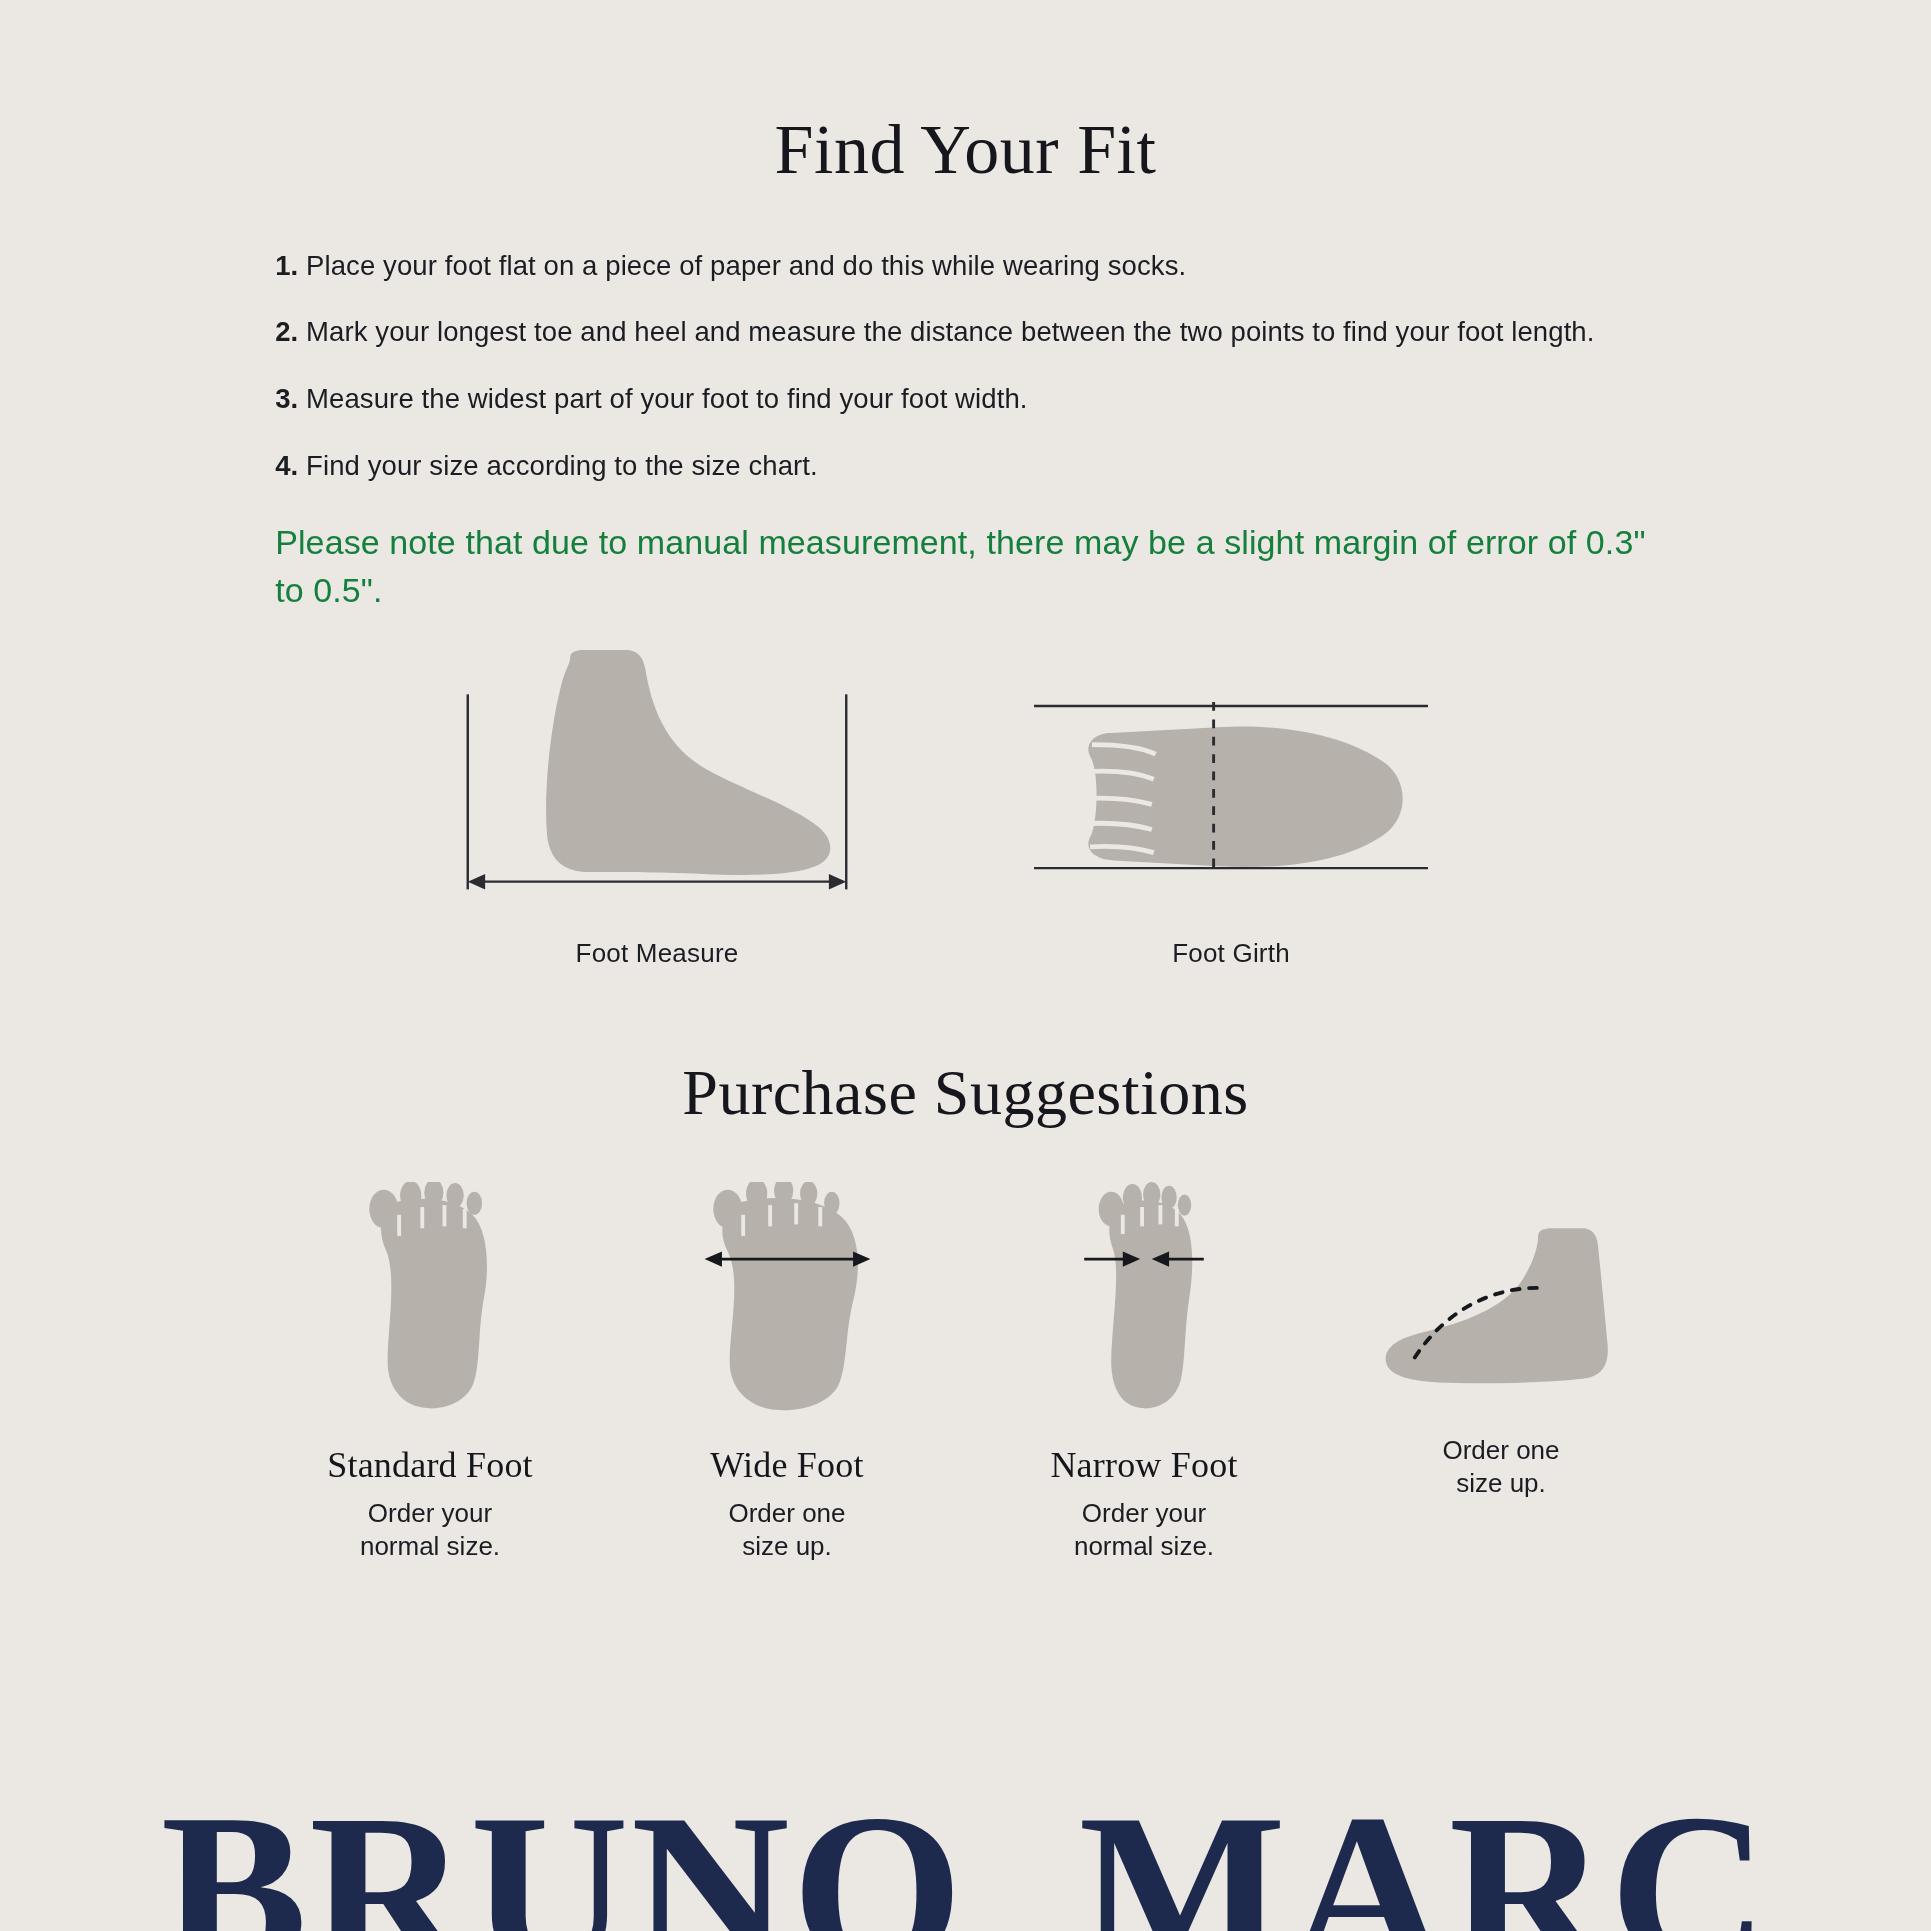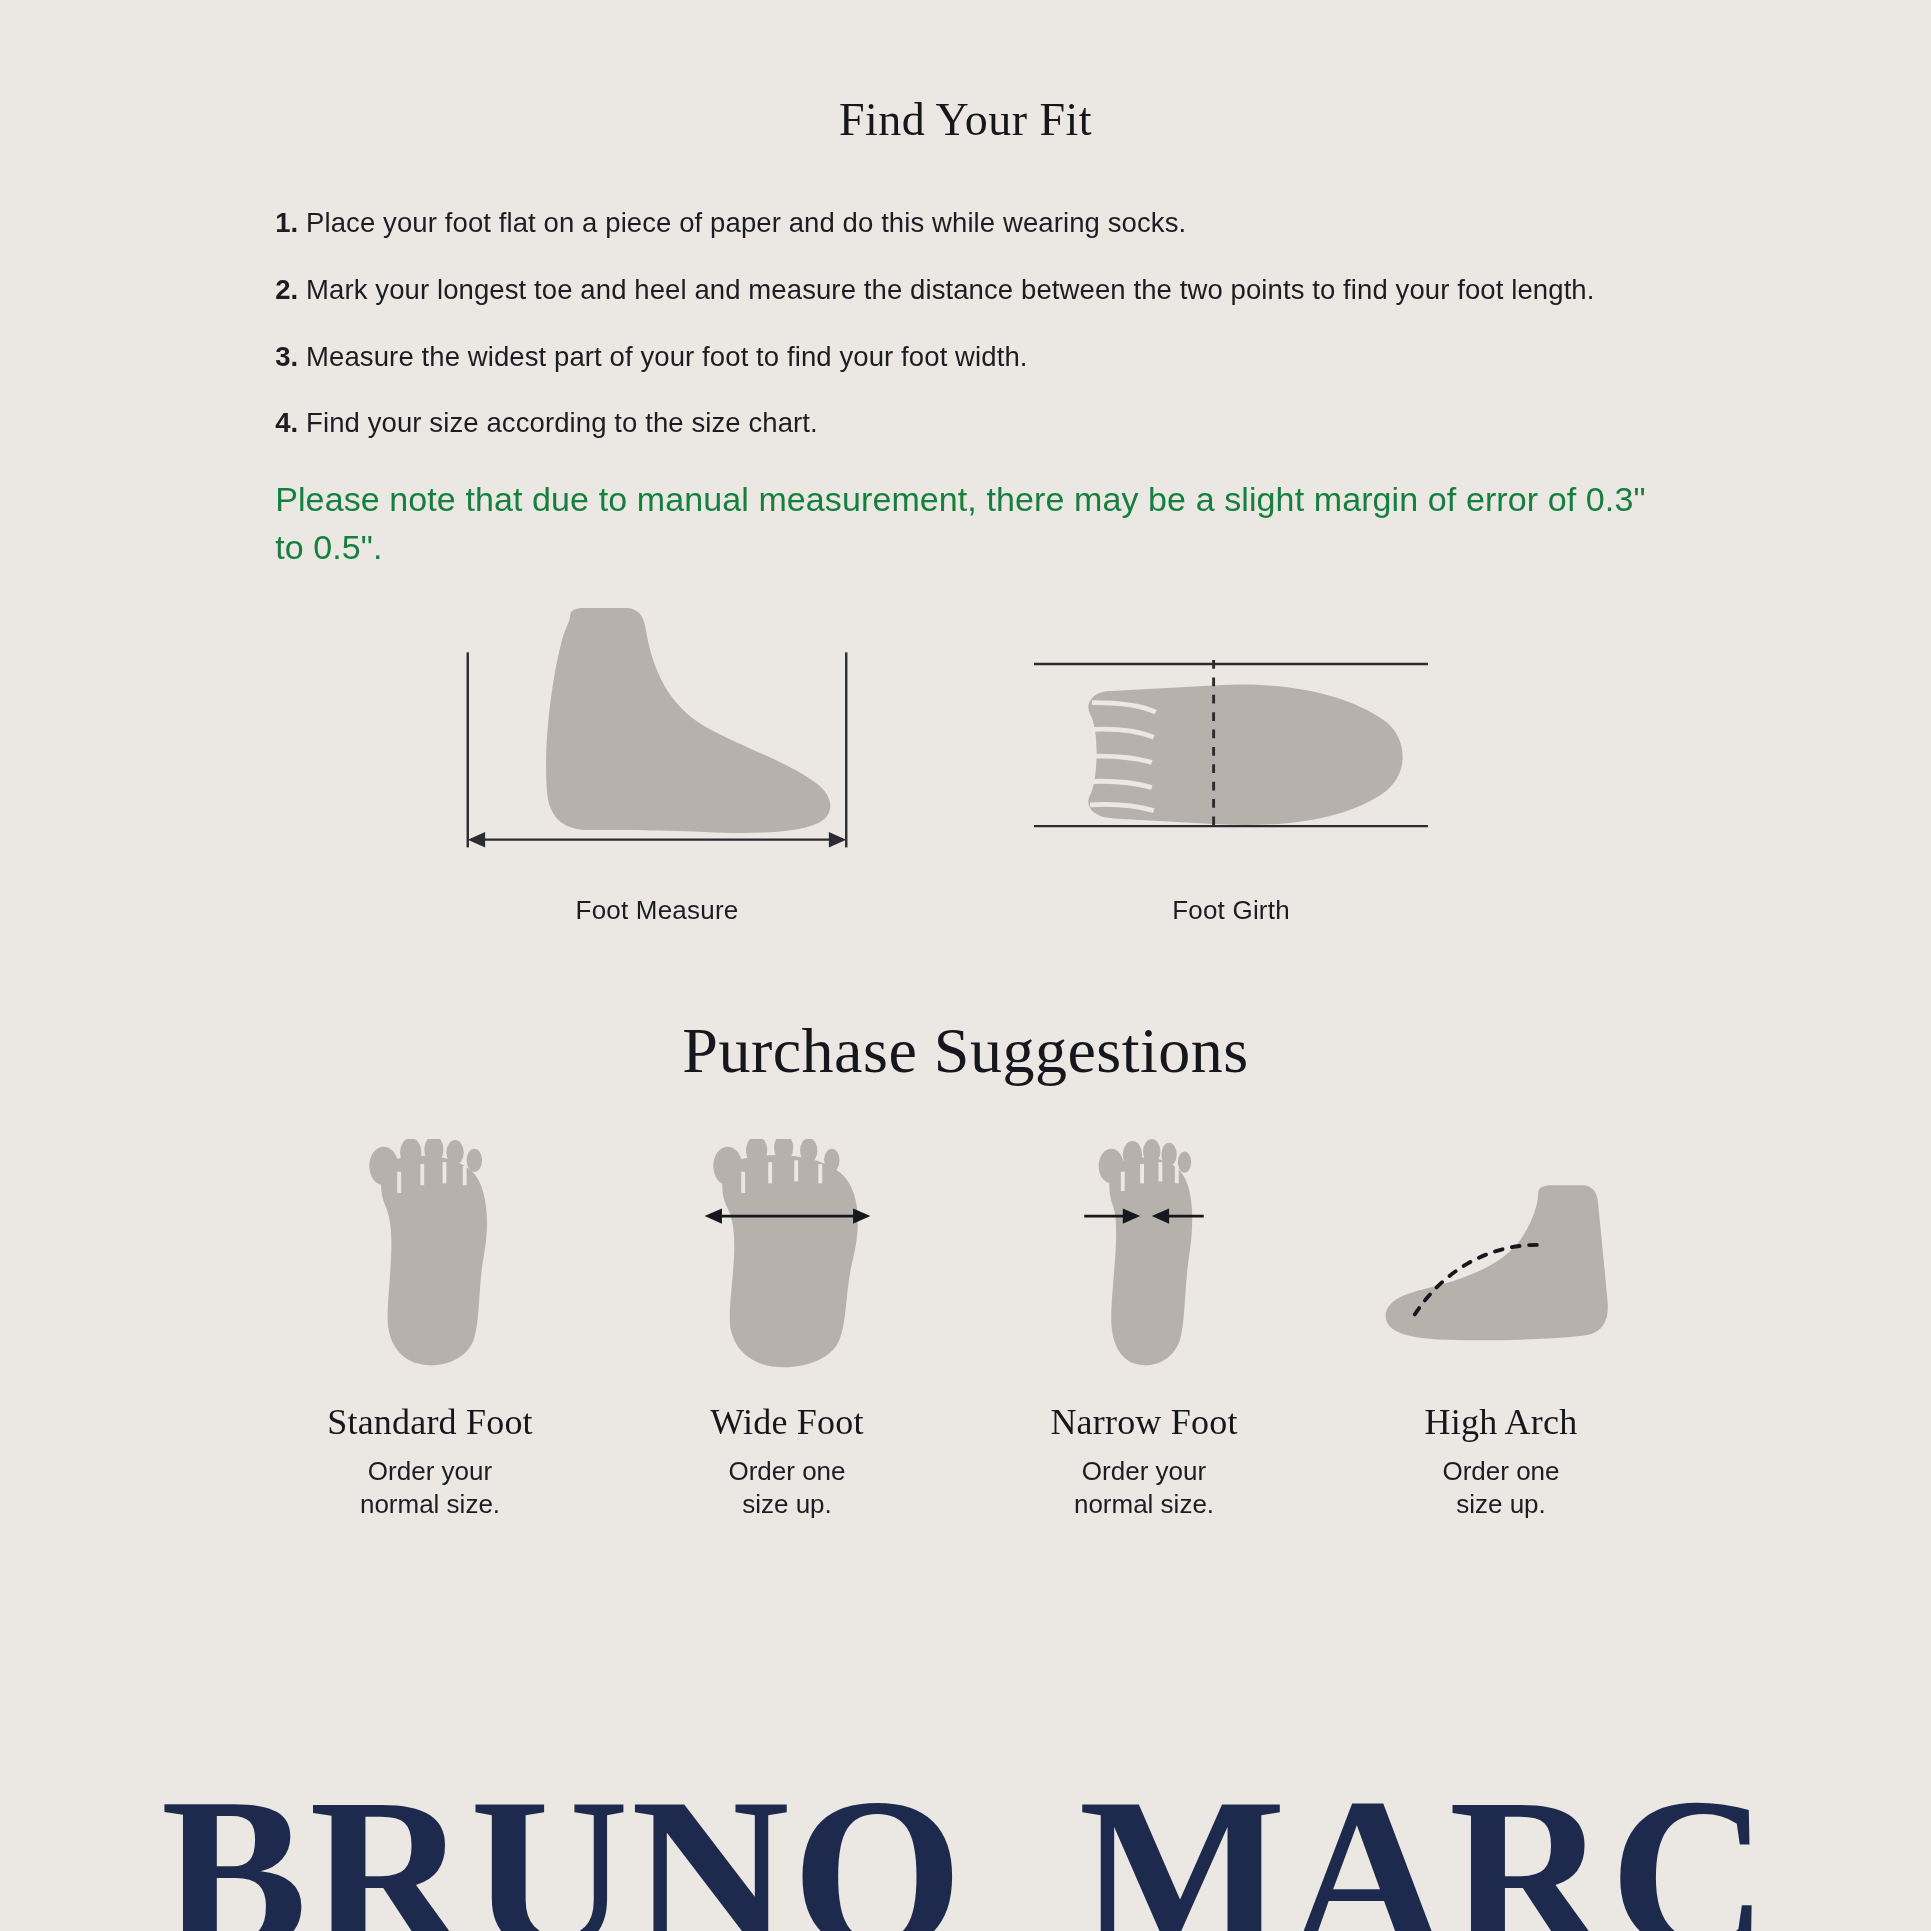--- a/index.html
+++ b/index.html
@@ -23,21 +23,21 @@
   }
 
   
   .title {
     font-family: "Liberation Serif", serif;
     font-weight: 400;
     text-align: center;
     color: #15171c;
   }
   #find-your-fit-title {
-    font-size: 46px;
+    font-size: 70px;
     letter-spacing: 0.5px;
     padding-top: 64px;
     line-height: 1.1;
   }
   #purchase-suggestions-title {
     font-size: 64px;
     letter-spacing: 0.5px;
     margin-top: 91px;
     line-height: 1.1;
   }
@@ -329,21 +329,20 @@
                    C242 190 234 202 214 204
                    C180 208 110 210 64 208
                    C32 206 12 200 10 186
                    C8 172 22 162 48 156
                    C92 146 132 130 150 104
                    C162 86 168 68 168 56 Z" fill="#b7b1ab"></path>
 
           <path d="M40 182 C70 136 118 108 172 110" stroke="#16181d" stroke-width="4" fill="none" stroke-dasharray="8 10" stroke-linecap="round"></path>
         </svg>
       </div>
-      <div class="sugg-title">High Arch</div>
       <div class="sugg-desc">Order one
 size up.</div>
     </div>
 
   </div>
 
   <div class="brand">BRUNO  MARC</div>
 
 </div>
 

